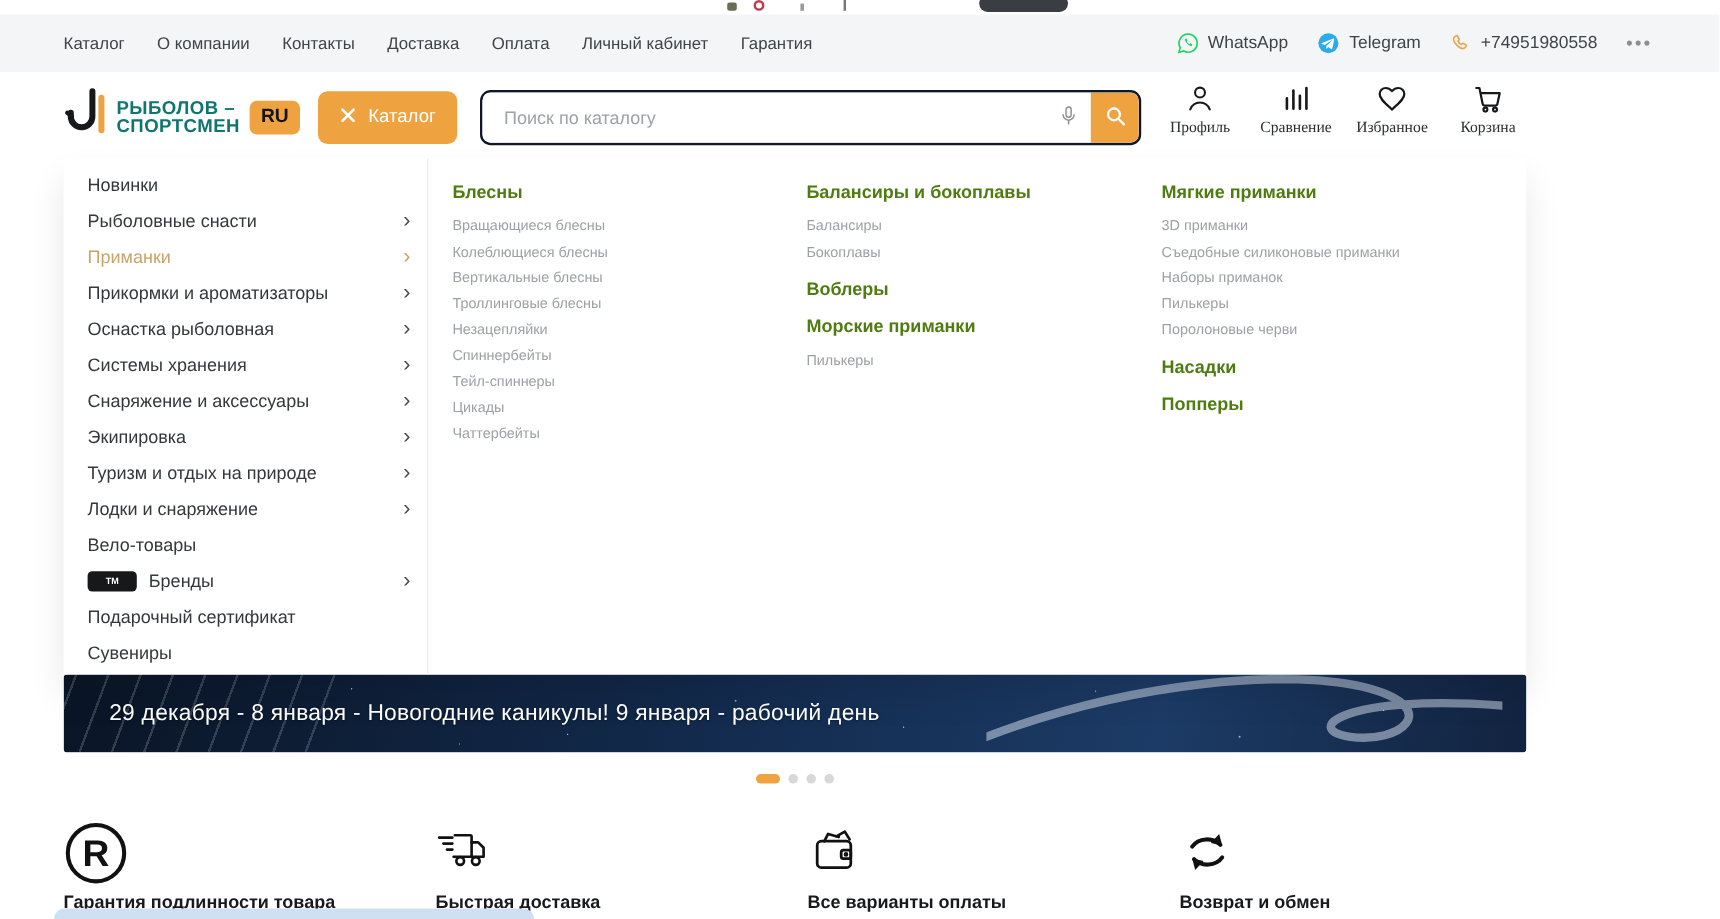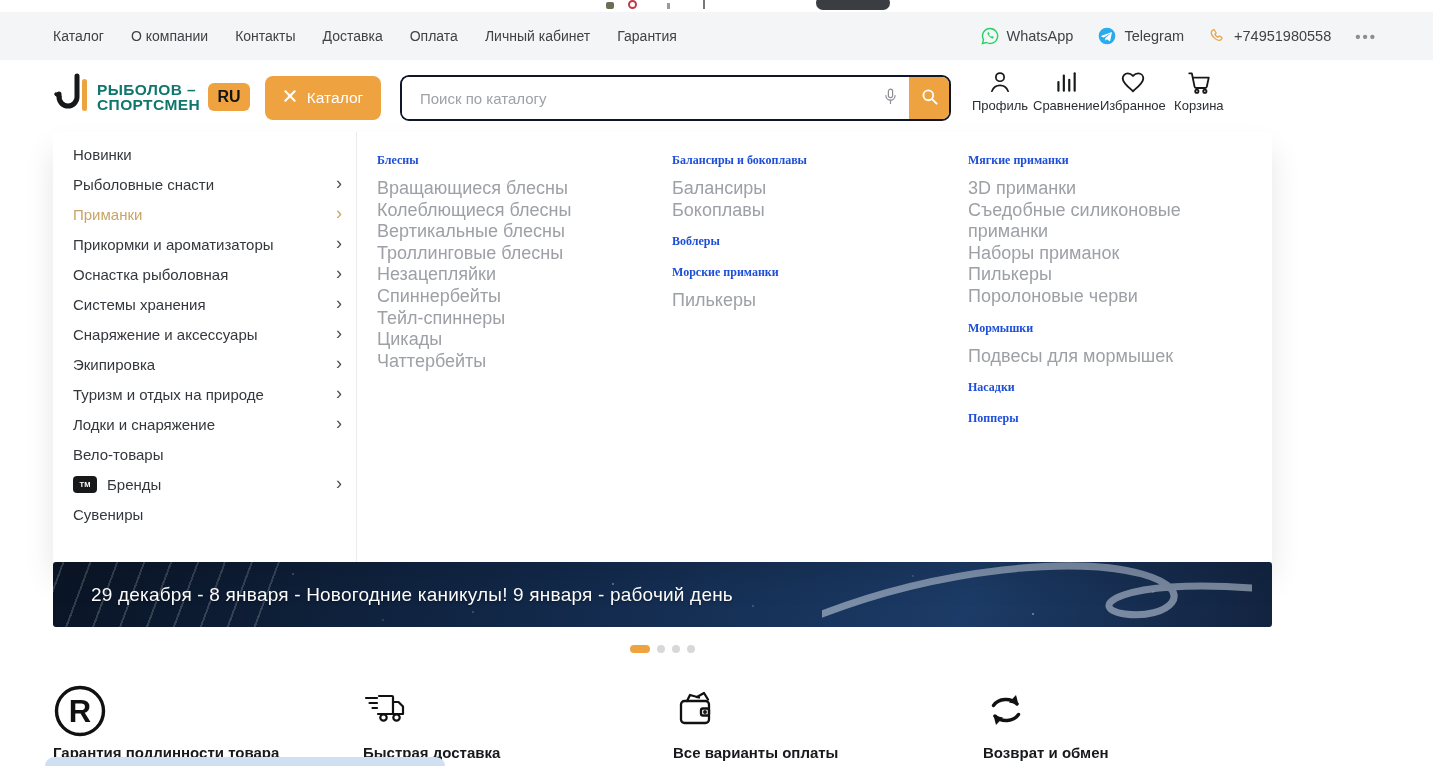--- a/index.html
+++ b/index.html
@@ -39,41 +39,41 @@
     font-family:inherit; display:flex; align-items:center; justify-content:center; gap:10px; cursor:pointer;
   }
   .search-wrap {
     position:absolute; left:400px; top:15px; width:551px; height:46px;
     border:2px solid #0f172a; border-radius:9px; background:#fff; display:flex; overflow:hidden;
   }
   .search-input { flex:1; border:none; outline:none; padding:0 10px 0 18px; font-size:15px; font-family:inherit; color:#2e3238; }
   .search-input::placeholder { color:#9ea1a6; }
   .mic-btn { width:38px; display:flex; align-items:center; justify-content:center; background:#fff; border:none; cursor:pointer; color:#8b8e93; }
   .search-btn { width:40px; background:#EFA340; border:none; display:flex; align-items:center; justify-content:center; cursor:pointer; }
-  .actions { position:absolute; left:967px; top:9px; width:306px; display:flex; justify-content:flex-start; }
+  .actions { position:absolute; left:967px; top:9px; width:306px; display:flex; justify-content:space-between;font-family:Liberation Serif, serif; }
   .action { display:flex; flex-direction:column; align-items:center; gap:3px; cursor:pointer; min-width:66px; }
   .action svg { display:block; }
   .action-label { font-size:13px; color:#2b2f33; }
   
   .mega {
     position:absolute; left:53px; top:132px; width:1219px; height:430px;
     background:#fff; display:flex; z-index:20;
     box-shadow:0 18px 28px rgba(0,0,0,.10);
   }
   .mega-side { width:304px; border-right:1px solid #ececec; padding-top:7px; }
   .side-item { height:30px; display:flex; align-items:center; padding:0 14px 0 20px; font-size:15px; color:#34383d; cursor:pointer; }
   .side-arrow { margin-left:auto; color:#4a4e53; font-size:18px; line-height:1; transform:translateY(-1px); }
   .side-item.active, .side-item.active .side-arrow { color:#C8A468; }
-  .tm-badge { width:24px; height:17px; background:#17181a; border-radius:4px; color:#fff; font-size:7.5px; font-weight:bold; display:flex; align-items:center; justify-content:center; margin-right:10px; }
+  .tm-badge { width:41px; height:17px; background:#17181a; border-radius:4px; color:#fff; font-size:7.5px; font-weight:bold; display:flex; align-items:center; justify-content:center; margin-right:10px; }
   .mega-main { flex:1; display:flex; padding-top:18px; }
   .mega-col { padding-left:20px; }
   .mega-col.c1 { width:295px; } .mega-col.c2 { width:296px; } .mega-col.c3 { width:304px; }
   .menu-group { margin-bottom:10px; }
-  .menu-group-title { font-size:12px; font-weight:700; color:#1d4ed8; line-height:21px; margin-bottom:7px; cursor:pointer;font-family:Liberation Serif, serif; }
-  .menu-item { font-size:18px; color:#9da0a5; line-height:21.6px; cursor:pointer; }
+  .menu-group-title { font-size:15px; font-weight:700; color:#4d7c0f; line-height:21px; margin-bottom:7px; cursor:pointer; }
+  .menu-item { font-size:12px; color:#9da0a5; line-height:21.6px; cursor:pointer; }
   
   .banner {
     position:absolute; left:53px; top:562px; width:1219px; height:65px; border-radius:3px;
     overflow:hidden; display:flex; align-items:center; padding-left:38px;
     background:
       radial-gradient(1.5px 1.5px at 240px 12px, rgba(255,255,255,.9), transparent 60%),
       radial-gradient(1.5px 1.5px at 420px 50px, rgba(255,255,255,.8), transparent 60%),
       radial-gradient(2px 2px at 560px 22px, rgba(255,255,255,.7), transparent 60%),
       radial-gradient(1.5px 1.5px at 700px 44px, rgba(255,255,255,.8), transparent 60%),
       radial-gradient(1.5px 1.5px at 860px 14px, rgba(255,255,255,.7), transparent 60%),
@@ -282,20 +282,23 @@
       </div>
       <div class="side-item">
         <span>Вело-товары</span>
       </div>
       <div class="side-item">
         <span class="tm-badge">TM</span>
         <span>Бренды</span>
         <span class="side-arrow">›</span>
       </div>
       <div class="side-item">
+        <span>Подарочный сертификат</span>
+      </div>
+      <div class="side-item">
         <span>Сувениры</span>
       </div>
     </div>
   <div class="mega-main">
     <div class="mega-col c1">
         <div class="menu-group">
           <div class="menu-group-title">Блесны</div>
           <div class="menu-item">Вращающиеся блесны</div>
           <div class="menu-item">Колеблющиеся блесны</div>
           <div class="menu-item">Вертикальные блесны</div>
@@ -324,24 +327,20 @@
     <div class="mega-col c3">
         <div class="menu-group">
           <div class="menu-group-title">Мягкие приманки</div>
           <div class="menu-item">3D приманки</div>
           <div class="menu-item">Съедобные силиконовые приманки</div>
           <div class="menu-item">Наборы приманок</div>
           <div class="menu-item">Пилькеры</div>
           <div class="menu-item">Поролоновые черви</div>
         </div>
         <div class="menu-group">
-          <div class="menu-group-title">Мормышки</div>
-          <div class="menu-item">Подвесы для мормышек</div>
-        </div>
-        <div class="menu-group">
           <div class="menu-group-title">Насадки</div>
         </div>
         <div class="menu-group">
           <div class="menu-group-title">Попперы</div>
         </div>
       </div>
   </div>
 </div>
 
 <div class="banner">

